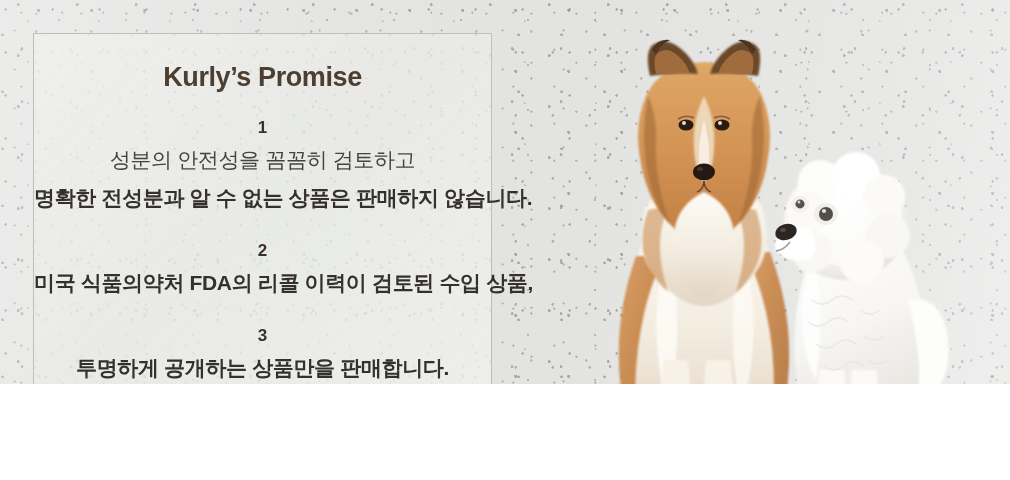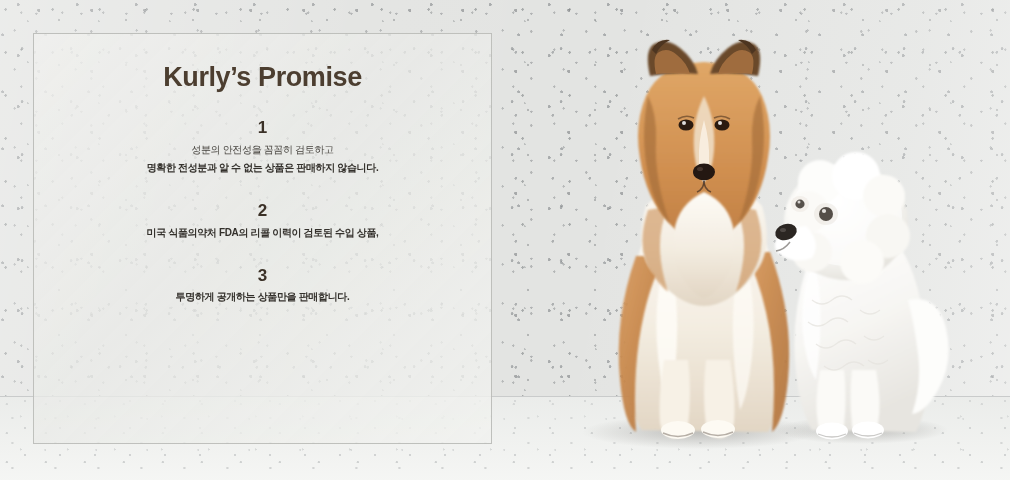--- a/index.html
+++ b/index.html
@@ -7,21 +7,21 @@
     padding: 0;
     background: #ffffff;
   }
   body {
     font-family: "Liberation Sans", "DejaVu Sans", sans-serif;
   }
 
   #banner {
     position: relative;
     width: 1010px;
-    height: 480px;
+    height: 384px;
     overflow: hidden;
     background: #e4e5e3;
   }
 
   
   .wall {
     position: absolute;
     left: 0; top: 0;
     width: 1010px;
     height: 398px;
@@ -117,21 +117,21 @@
 
   .promise-num {
     font-size: 17px;
     font-weight: 700;
     color: #3b3127;
     line-height: 1.5;
     letter-spacing: 0;
   }
 
   .promise-line {
-    font-size: 10px;
+    font-size: 21px;
     color: #46433e;
     line-height: 1.82;
     letter-spacing: -0.35px;
     white-space: nowrap;
   }
   .promise-line.bold {
     font-weight: 700;
     color: #34312c;
   }
 

